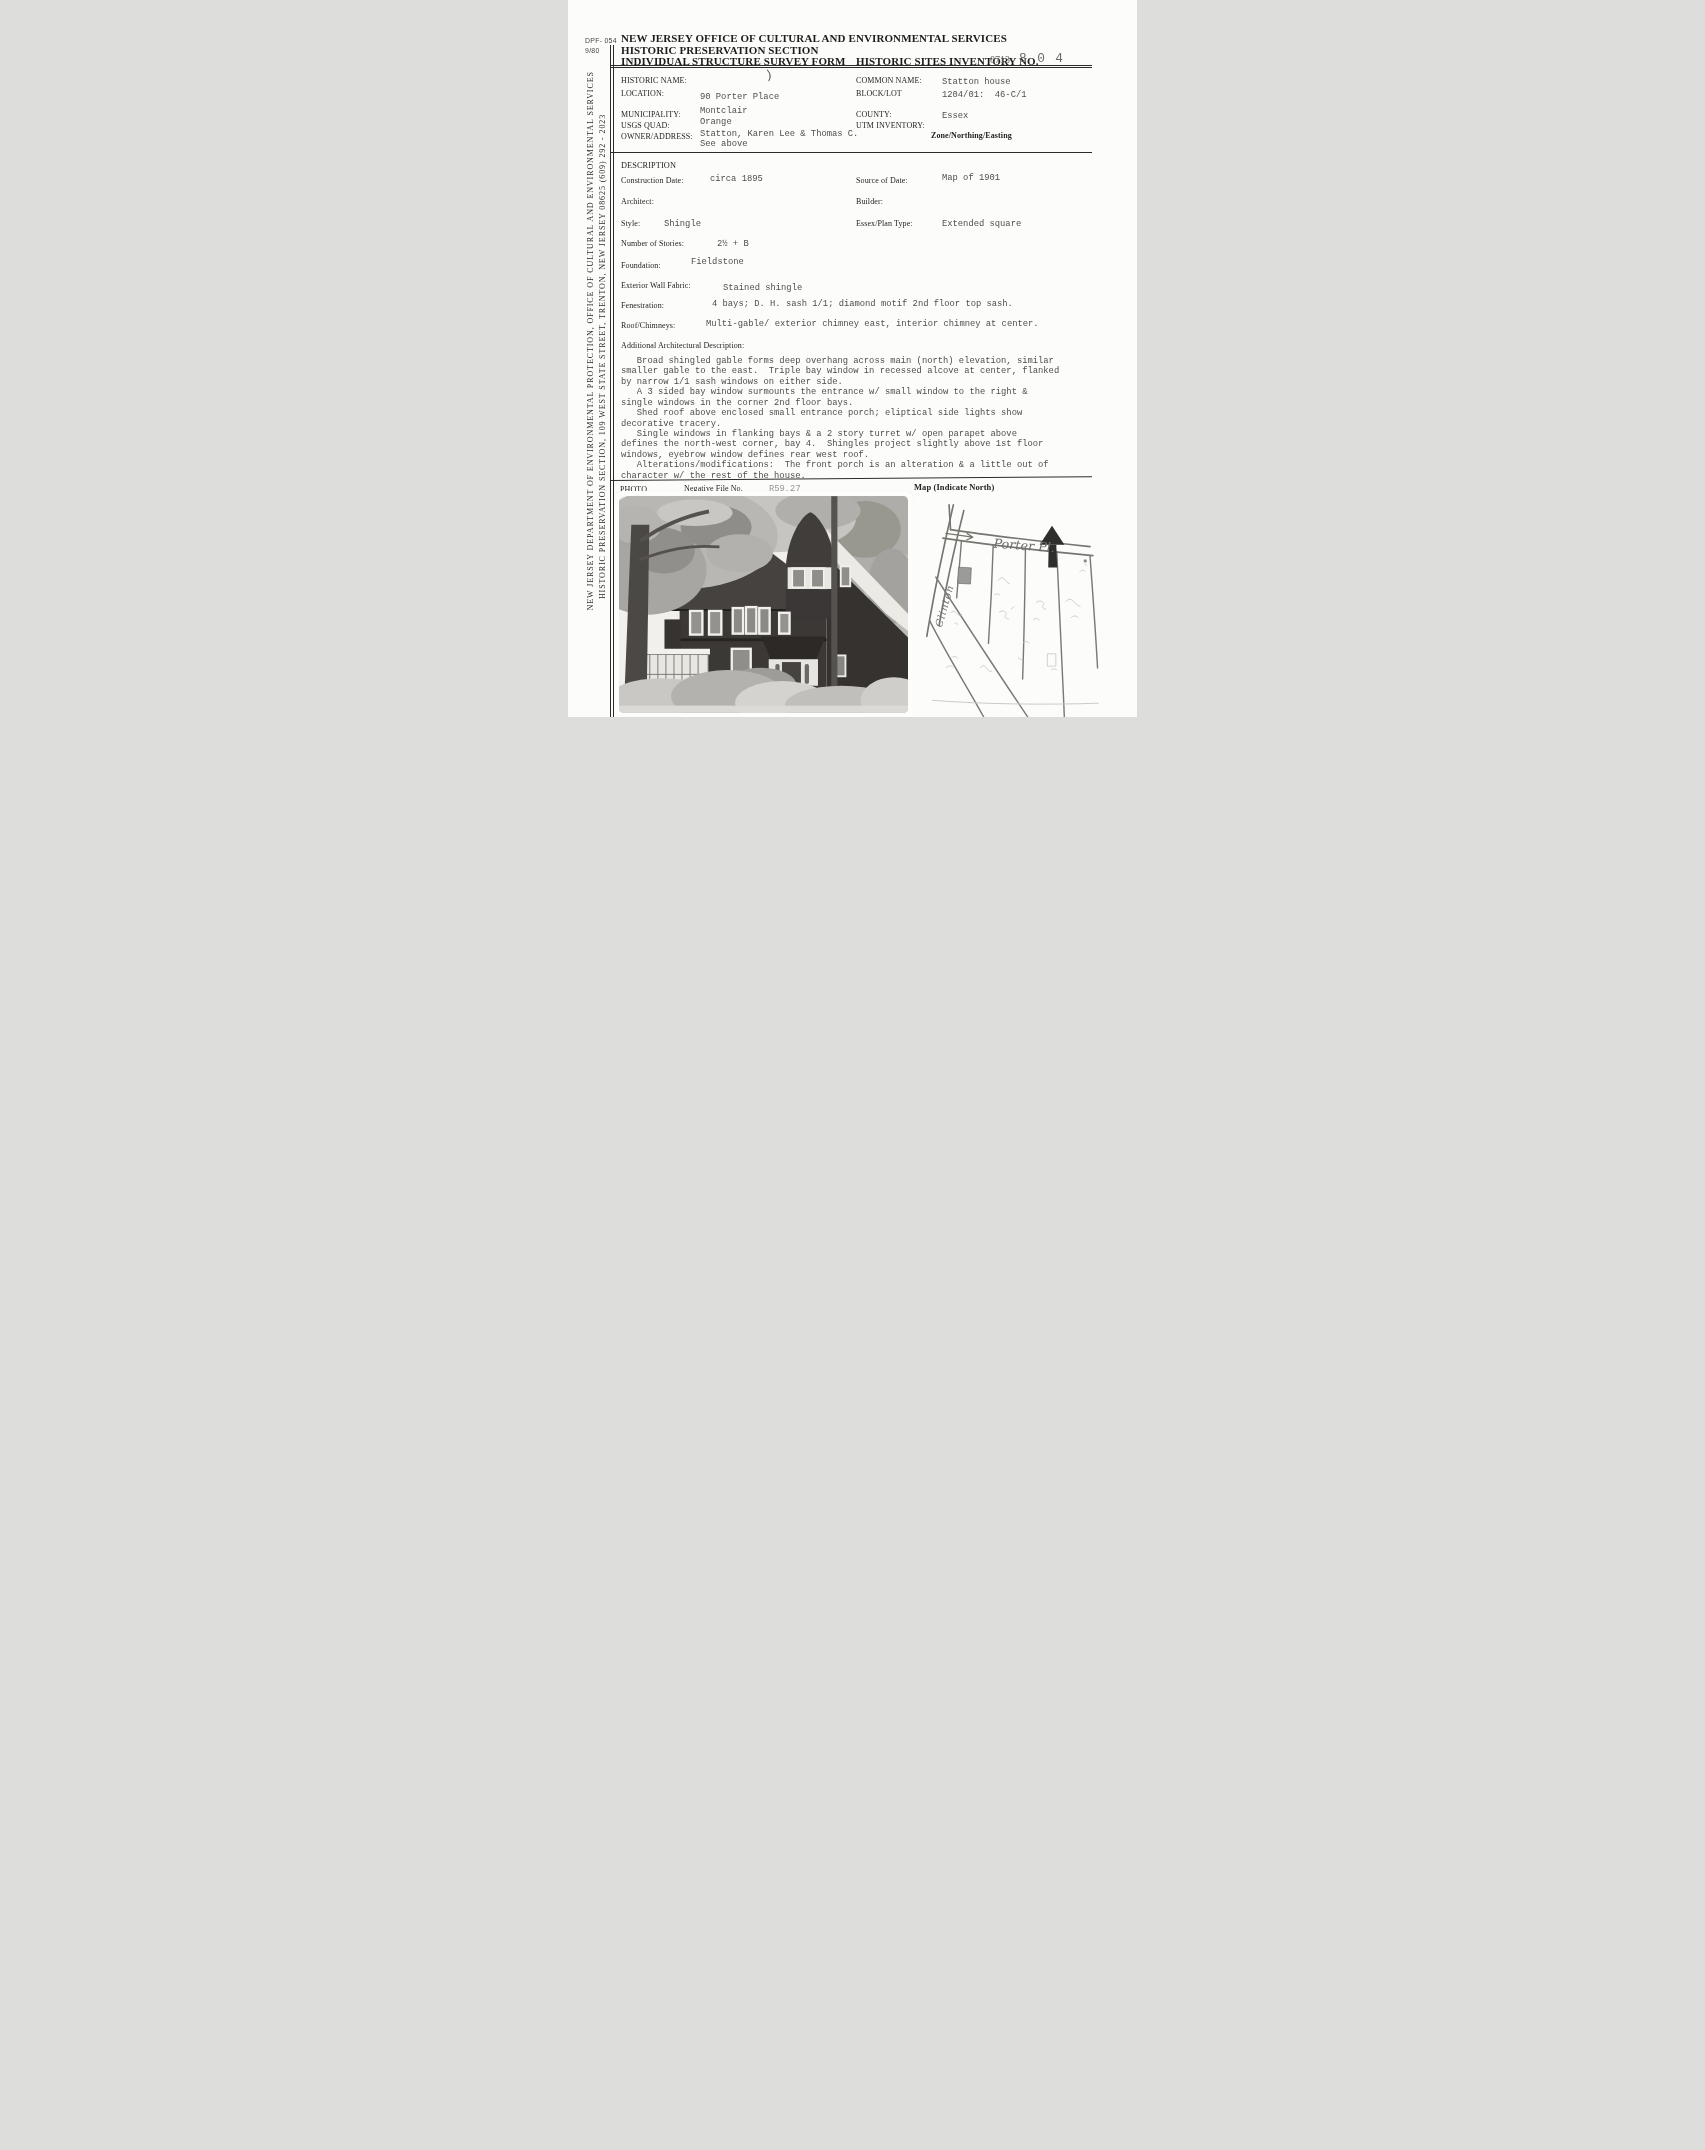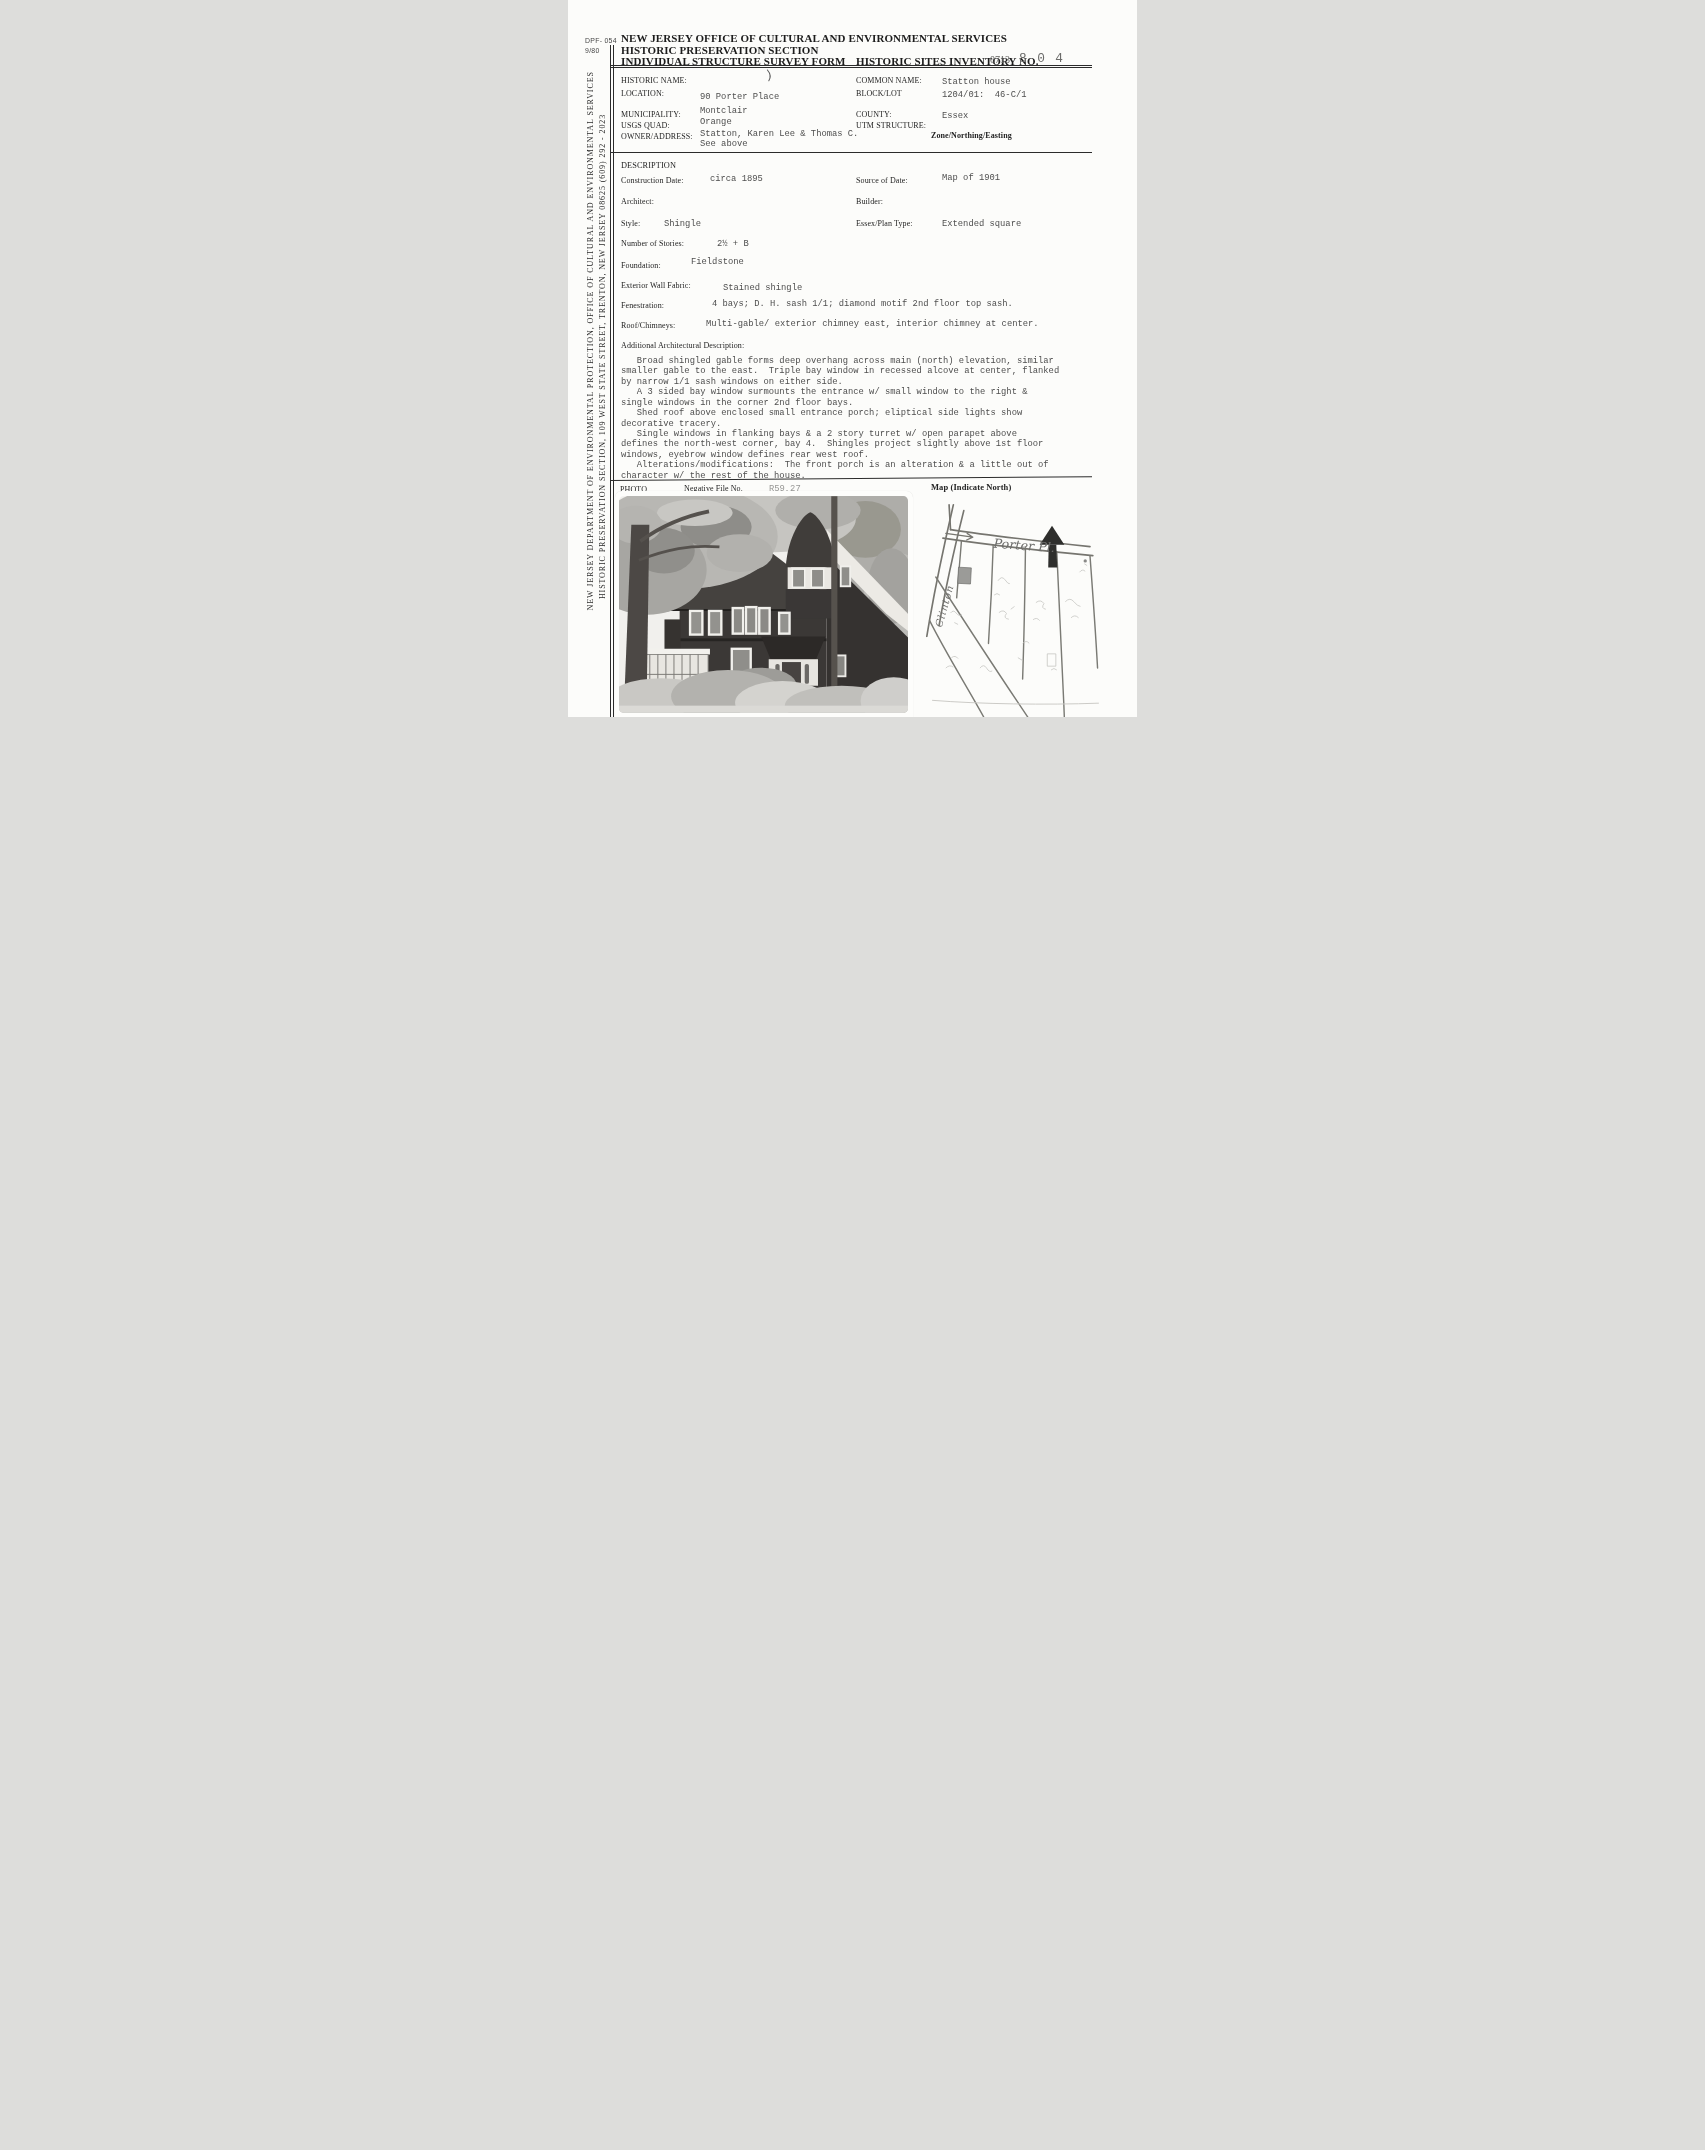--- a/index.html
+++ b/index.html
@@ -69,21 +69,21 @@
   <div class="abs lbl" style="left:288px; top:89px;">BLOCK/LOT</div>
   <div class="abs typed" style="left:374px; top:90px;">1204/01:  46-C/1</div>
 
   <div class="abs lbl" style="left:53px; top:110px;">MUNICIPALITY:</div>
   <div class="abs typed" style="left:132px; top:106px;">Montclair</div>
   <div class="abs lbl" style="left:288px; top:110px;">COUNTY:</div>
   <div class="abs typed" style="left:374px; top:111px;">Essex</div>
 
   <div class="abs lbl" style="left:53px; top:121px;">USGS QUAD:</div>
   <div class="abs typed" style="left:132px; top:117px;">Orange</div>
-  <div class="abs lbl" style="left:288px; top:121px;">UTM STRUCTURE:</div>
+  <div class="abs lbl" style="left:288px; top:121px;">UTM INVENTORY:</div>
 
   <div class="abs lbl" style="left:53px; top:132px;">OWNER/ADDRESS:</div>
   <div class="abs typed" style="left:132px; top:129px;">Statton, Karen Lee &amp; Thomas C.</div>
   <div class="abs typed" style="left:132px; top:139px;">See above</div>
   <div class="abs lbl lblB" style="left:363px; top:131px;">Zone/Northing/Easting</div>
 
   <div class="rule" style="left:42px; top:152px; width:482px; height:1.2px;"></div>
 
   <div class="abs lbl" style="left:53px; top:161px; font-size:8.3px;">DESCRIPTION</div>
 
@@ -128,21 +128,21 @@
   <div class="para-line" style="top:439px;">defines the north-west corner, bay 4.  Shingles project slightly above 1st floor</div>
   <div class="para-line" style="top:450px;">windows, eyebrow window defines rear west roof.</div>
   <div class="para-line" style="top:460px;">   Alterations/modifications:  The front porch is an alteration &amp; a little out of</div>
   <div class="para-line" style="top:471px;">character w/ the rest of the house.</div>
 
   <div class="rule" style="left:42px; top:480px; width:482px; height:1.2px; transform:rotate(-0.45deg); transform-origin:left center;"></div>
 
   <div class="abs lbl" style="left:52px; top:485px;">PHOTO</div>
   <div class="abs lbl" style="left:116px; top:484px;">Negative File No.</div>
   <div class="abs typed light" style="left:185px; top:484px;">R59,27</div>
-  <div class="abs lbl lblB" style="left:363px; top:482px; font-size:8.5px;">Map  (Indicate North)</div>
+  <div class="abs lbl lblB" style="left:346px; top:482px; font-size:8.5px;">Map  (Indicate North)</div>
 
   <div class="photo-frame">
     <div class="photo-inner">
       <svg width="289" height="217" viewBox="0 0 610 457">
         <rect x="0" y="0" width="610" height="457" fill="#f1f0ed"></rect>
         <g>
           <ellipse cx="545" cy="110" rx="115" ry="150" fill="#aeada9"></ellipse>
           <ellipse cx="590" cy="290" rx="85" ry="170" fill="#bcbbb7"></ellipse>
           <ellipse cx="520" cy="70" rx="75" ry="60" fill="#99988f"></ellipse>
           <ellipse cx="575" cy="190" rx="50" ry="80" fill="#a3a29e"></ellipse>

